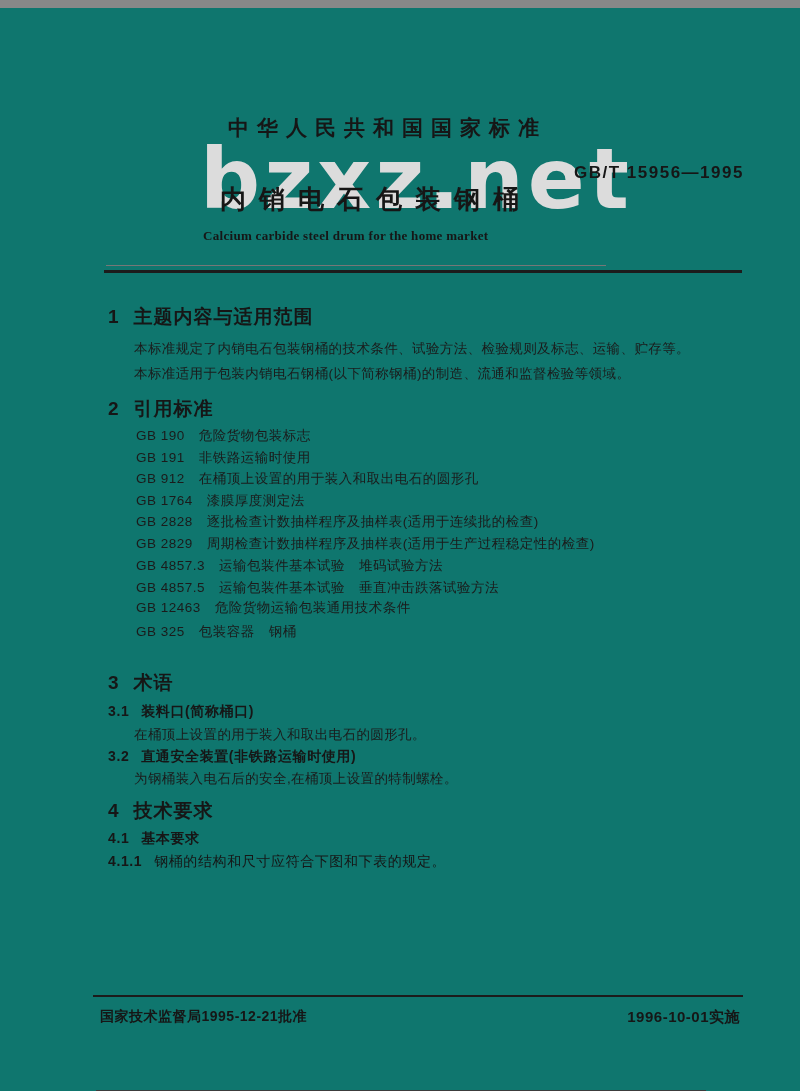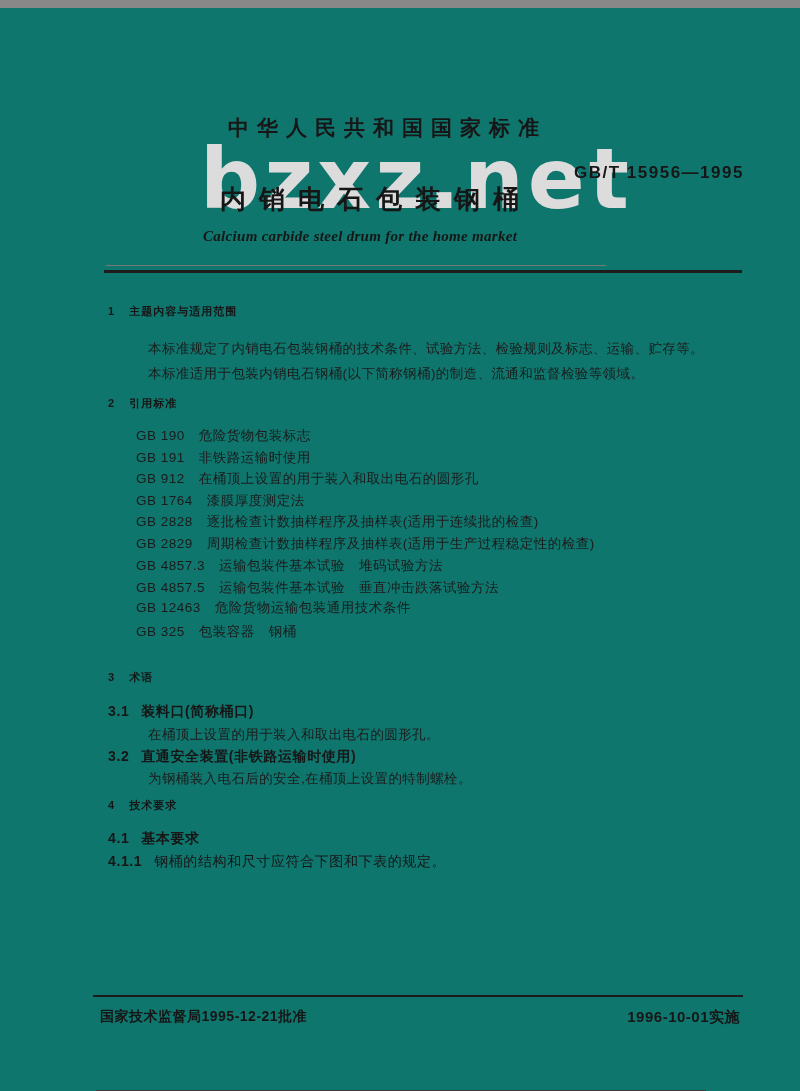--- a/index.html
+++ b/index.html
@@ -29,37 +29,37 @@
     position:absolute;left:574px;top:155px;z-index:1;
     font-size:17px;font-weight:bold;letter-spacing:1.5px;white-space:nowrap;
   }
   .doc-title{
     position:absolute;left:220px;top:174px;z-index:1;
     font-size:26px;font-weight:bold;letter-spacing:13px;white-space:nowrap;
   }
   .doc-title-en{
     position:absolute;left:203px;top:220px;z-index:1;
     font-family:"Liberation Serif","DejaVu Serif",serif;
-    font-size:15px;font-weight:bold;letter-spacing:0.3px;white-space:nowrap;font-style:italic;
+    font-size:13px;font-weight:bold;letter-spacing:0.3px;white-space:nowrap;
   }
   .rule-thin{
     position:absolute;left:106px;top:257px;width:500px;height:1px;
     background:#777;
   }
   .rule-thick{
     position:absolute;left:104px;top:262px;width:638px;height:3px;
     background:#1c1c1c;
   }
   .h-sec{
     position:absolute;left:108px;z-index:1;
-    font-size:11px;font-weight:bold;letter-spacing:1px;white-space:nowrap;
+    font-size:19px;font-weight:bold;letter-spacing:1px;white-space:nowrap;
   }
   .h-sec .num{margin-right:14px;}
   .body-line{
-    position:absolute;left:148px;z-index:1;
+    position:absolute;left:134px;z-index:1;
     font-size:13.5px;letter-spacing:0.4px;white-space:nowrap;color:#1b1b1b;
   }
   .sub-line{
     position:absolute;left:108px;z-index:1;
     font-size:14px;font-weight:bold;letter-spacing:0.6px;white-space:nowrap;
   }
   .sub-line .num{margin-right:12px;font-weight:bold;}
   .ref-row{
     position:absolute;left:136px;z-index:1;
     font-size:13.5px;letter-spacing:0.5px;white-space:nowrap;color:#1b1b1b;

